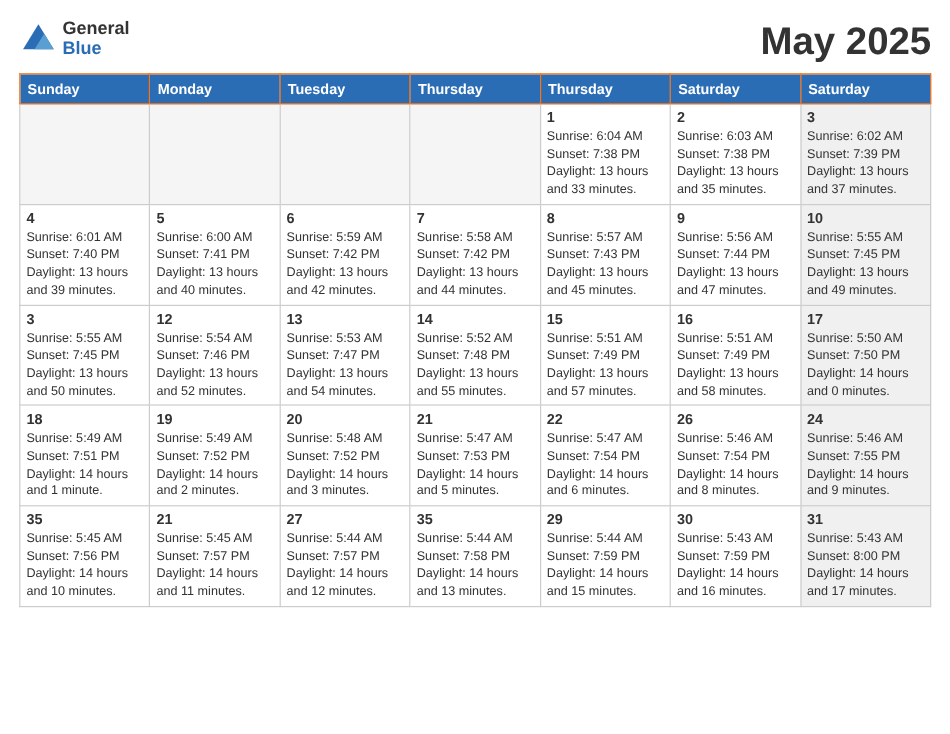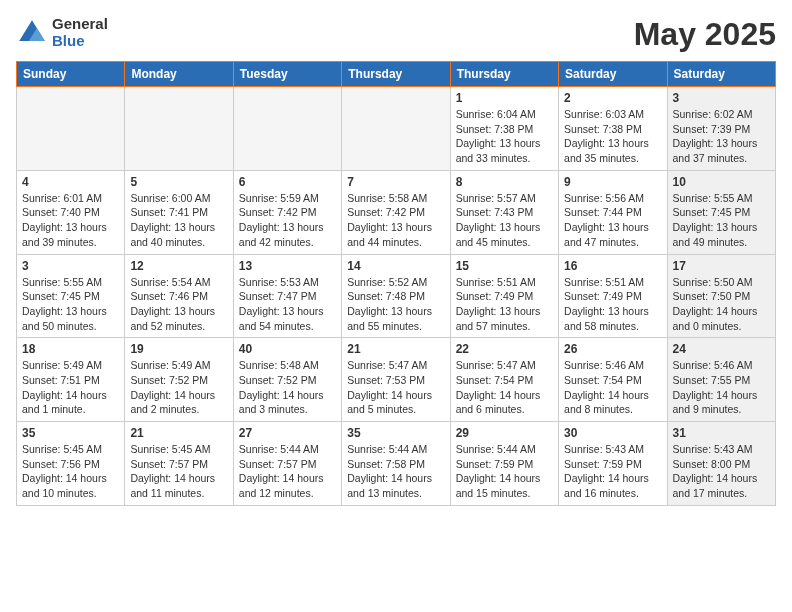--- a/index.html
+++ b/index.html
@@ -207,21 +207,21 @@
       <tr>
         <td>
           <span class="day-num">18</span>
           <div class="cell-text">Sunrise: 5:49 AM<br>Sunset: 7:51 PM<br>Daylight: 14 hours<br>and 1 minute.</div>
         </td>
         <td>
           <span class="day-num">19</span>
           <div class="cell-text">Sunrise: 5:49 AM<br>Sunset: 7:52 PM<br>Daylight: 14 hours<br>and 2 minutes.</div>
         </td>
         <td>
-          <span class="day-num">40</span>
+          <span class="day-num">20</span>
           <div class="cell-text">Sunrise: 5:48 AM<br>Sunset: 7:52 PM<br>Daylight: 14 hours<br>and 3 minutes.</div>
         </td>
         <td>
           <span class="day-num">21</span>
           <div class="cell-text">Sunrise: 5:47 AM<br>Sunset: 7:53 PM<br>Daylight: 14 hours<br>and 5 minutes.</div>
         </td>
         <td>
           <span class="day-num">22</span>
           <div class="cell-text">Sunrise: 5:47 AM<br>Sunset: 7:54 PM<br>Daylight: 14 hours<br>and 6 minutes.</div>
         </td>

